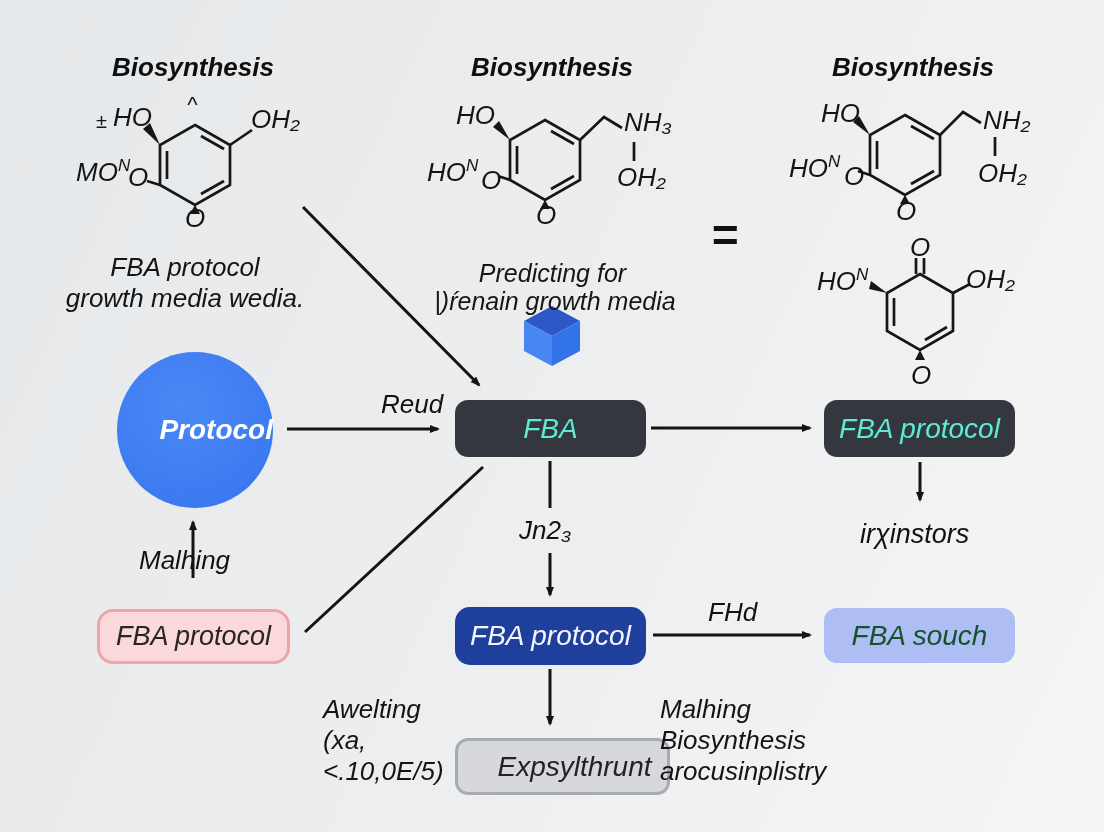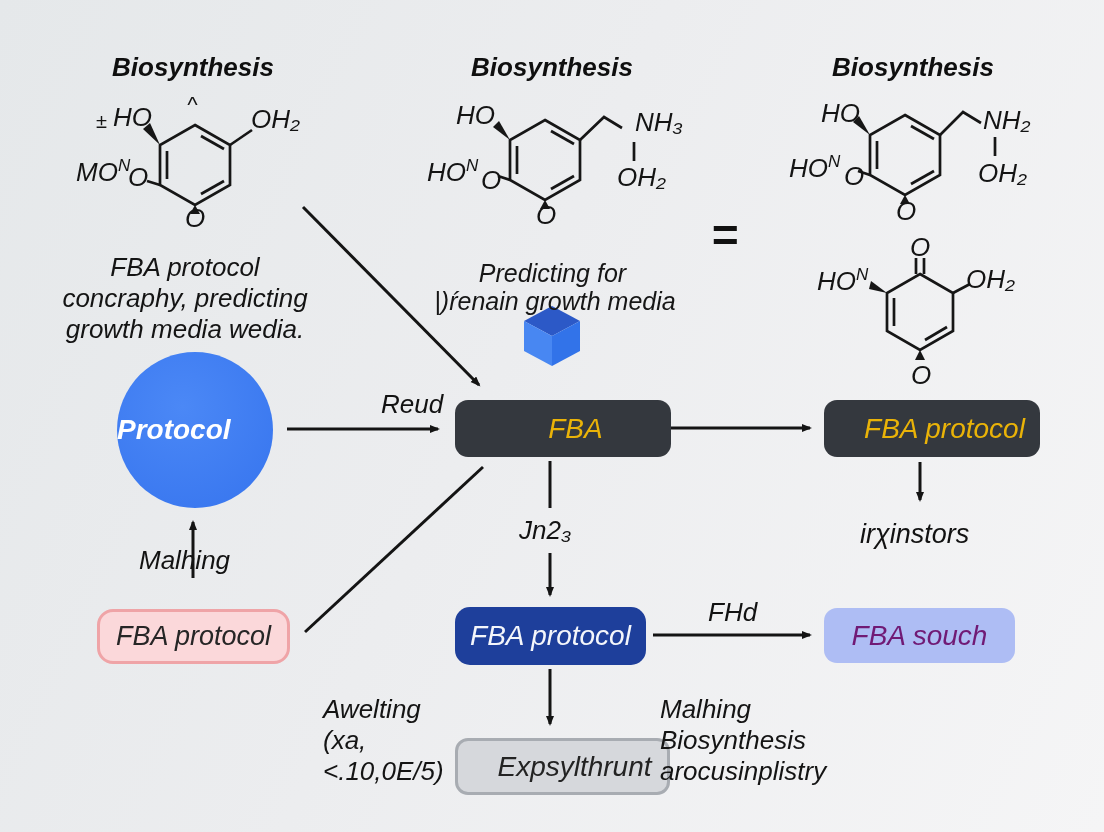--- a/index.html
+++ b/index.html
@@ -10,28 +10,28 @@
     font-style:italic;
   }
   .abs{position:absolute;}
   .chem{font-size:26px;color:#141414;white-space:nowrap;line-height:1;}
   .chem sup{font-size:17px;line-height:0;}
   .hdr{font-weight:700;font-size:26px;color:#0f0f0f;text-align:center;line-height:1;}
   .cap{font-size:25px;color:#161616;text-align:center;line-height:1;white-space:nowrap;margin-top:28px;}
   .edge-label{font-size:26px;color:#121212;line-height:1;white-space:nowrap;}
   .node{position:absolute;display:flex;align-items:center;justify-content:center;
         font-size:28px;border-radius:13px;white-space:nowrap;}
-  .node.darkbox{background:#34383e;color:#eab308;padding-left:25px;}
+  .node.darkbox{background:#34383e;color:#5eead4;}
   .node.navybox{background:#1e3f9b;color:#f4f6fb;border-radius:15px;}
-  .node.souchbox{background:#aebdf4;color:#701a75;}
+  .node.souchbox{background:#aebdf4;color:#14532d;}
   .node.pinkbox{background:#fbd8da;border:3px solid #efa4a7;color:#262626;border-radius:16px;}
   .node.graybox{background:#d6d8dc;border:3px solid #a8acb2;color:#232323;padding-left:24px;}
   .circle-node{position:absolute;width:156px;height:156px;border-radius:50%;
         background:radial-gradient(circle at 42% 35%,#4b88f6,#3674ee);
-        display:flex;align-items:center;justify-content:flex-start;
+        display:flex;align-items:center;justify-content:flex-end;
         color:#ffffff;font-weight:700;font-size:28px;}
   .note{font-size:26px;color:#141414;line-height:31px;white-space:nowrap;}
   .eq{font-size:46px;font-weight:800;color:#111;line-height:1;}
   svg{position:absolute;left:0;top:0;}
 </style>
 </head>
 <body>
 
 <div id="canvas">
 
@@ -114,21 +114,21 @@
 
   <span class="abs chem" style="left:96px;top:111px;font-size:20px;">±</span>
   <span class="abs chem" style="left:113px;top:104px;">HO</span>
   <span class="abs chem" style="left:187px;top:94px;font-size:22px;">^</span>
   <span class="abs chem" style="left:251px;top:106px;">OH₂</span>
   <span class="abs chem" style="left:76px;top:159px;"><span>MO</span><sup>N</sup></span>
   <span class="abs chem" style="left:128px;top:164px;">O</span>
   <span class="abs chem" style="left:185px;top:205px;">O</span>
 
   <span class="abs chem" style="left:456px;top:102px;">HO</span>
-  <span class="abs chem" style="left:624px;top:109px;margin-left:11px;">NH₃</span>
+  <span class="abs chem" style="left:624px;top:109px;">NH₃</span>
   <span class="abs chem" style="left:617px;top:164px;">OH₂</span>
   <span class="abs chem" style="left:427px;top:159px;"><span>HO</span><sup>N</sup></span>
   <span class="abs chem" style="left:481px;top:167px;">O</span>
   <span class="abs chem" style="left:536px;top:202px;">O</span>
   <div class="abs cap" style="left:430px;top:233px;width:245px;">Predicting for</div>
   <div class="abs cap" style="left:415px;top:261px;width:280px;">|)ŕenain growth media</div>
 
   <span class="abs chem" style="left:821px;top:100px;">HO</span>
   <span class="abs chem" style="left:983px;top:107px;">NH₂</span>
   <span class="abs chem" style="left:978px;top:160px;">OH₂</span>
@@ -138,21 +138,20 @@
 
   <span class="abs eq" style="left:711px;top:212px;">=</span>
 
   <span class="abs chem" style="left:910px;top:234px;">O</span>
   <span class="abs chem" style="left:817px;top:268px;"><span>HO</span><sup>N</sup></span>
   <span class="abs chem" style="left:966px;top:266px;">OH₂</span>
   <span class="abs chem" style="left:911px;top:362px;">O</span>
 
   <div class="abs" style="left:35px;top:252px;width:300px;text-align:center;">
     <div class="note b" style="font-size:26px;">FBA protocol</div>
-    <div class="note">concraphy, predicting</div>
     <div class="note">growth media wedia.</div>
   </div>
 
   <div class="circle-node" style="left:117px;top:352px;">
     <span>Protocol</span>
   </div>
 
   <div class="node darkbox" style="left:455px;top:400px;width:191px;height:57px;">
     <span>FBA</span>
   </div>

